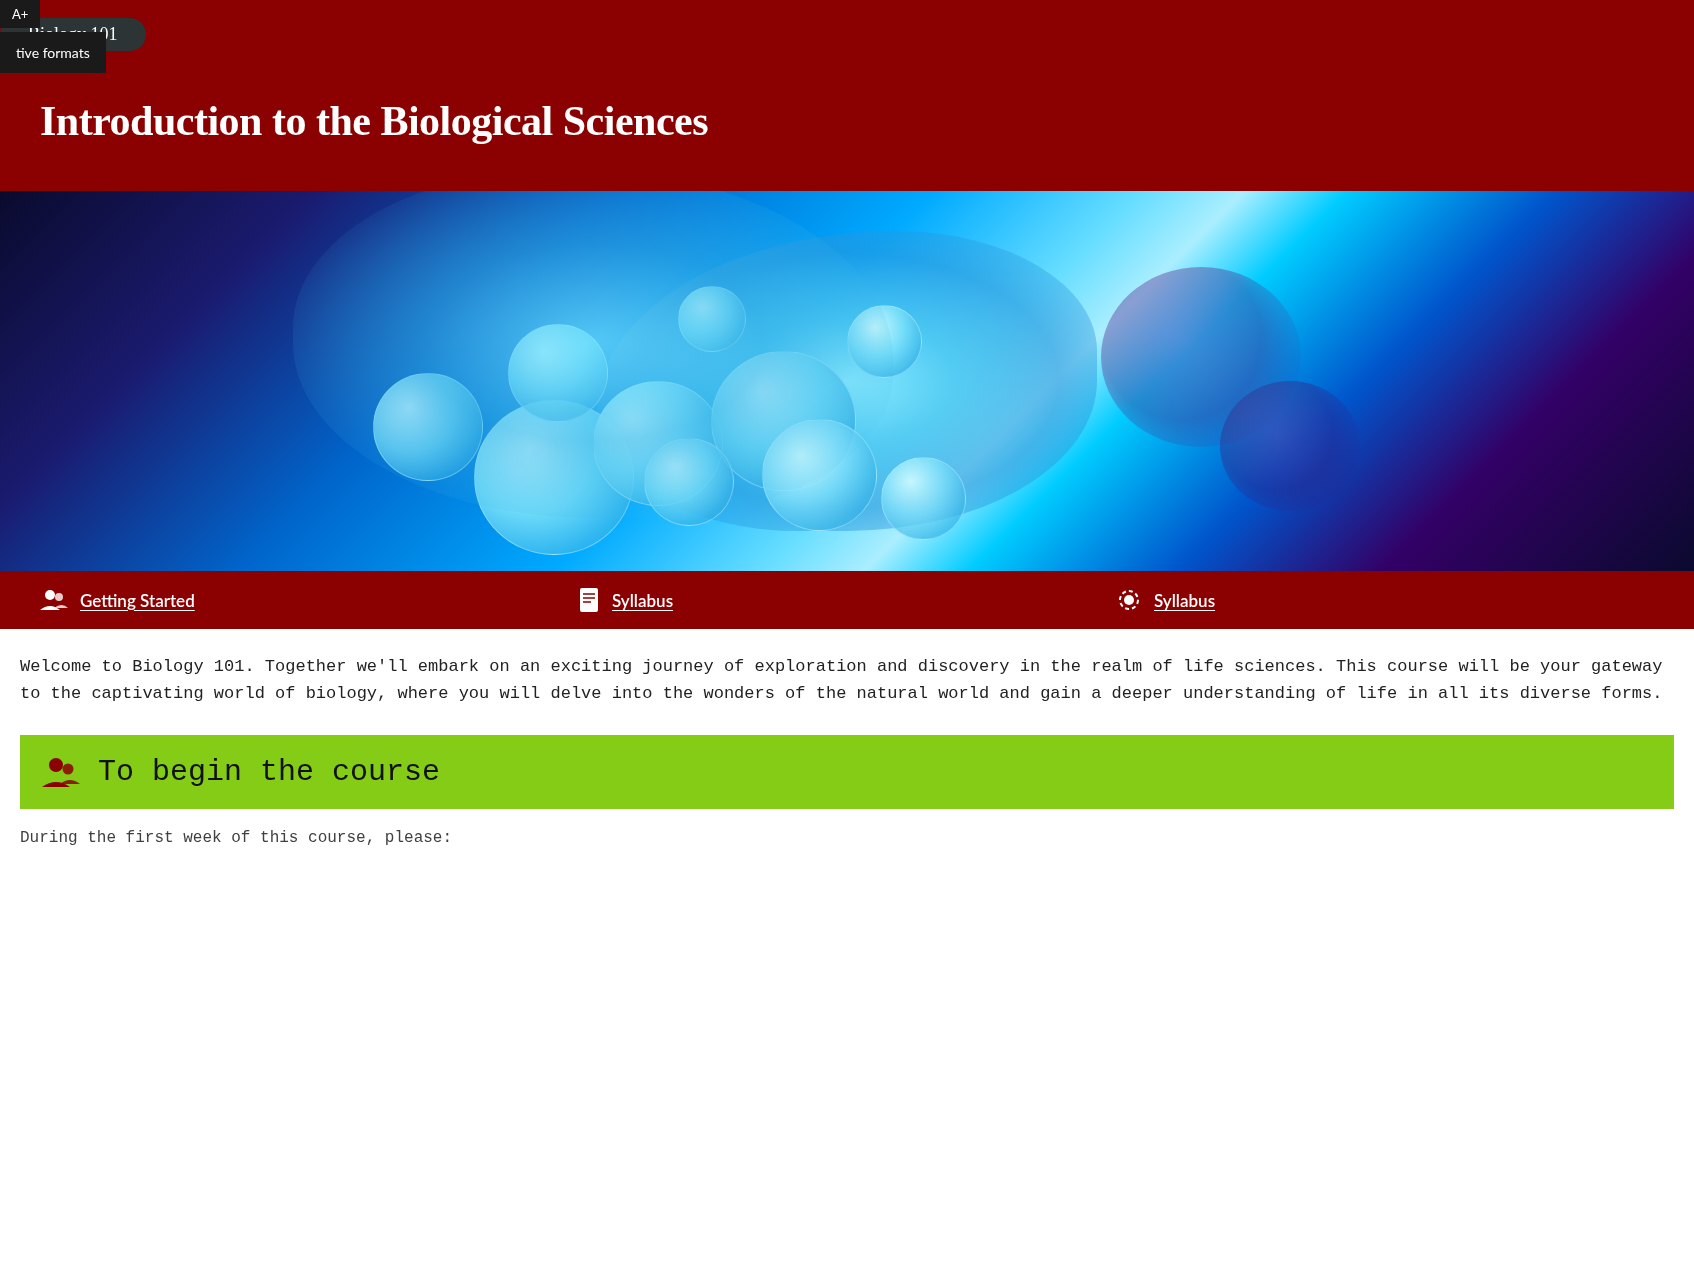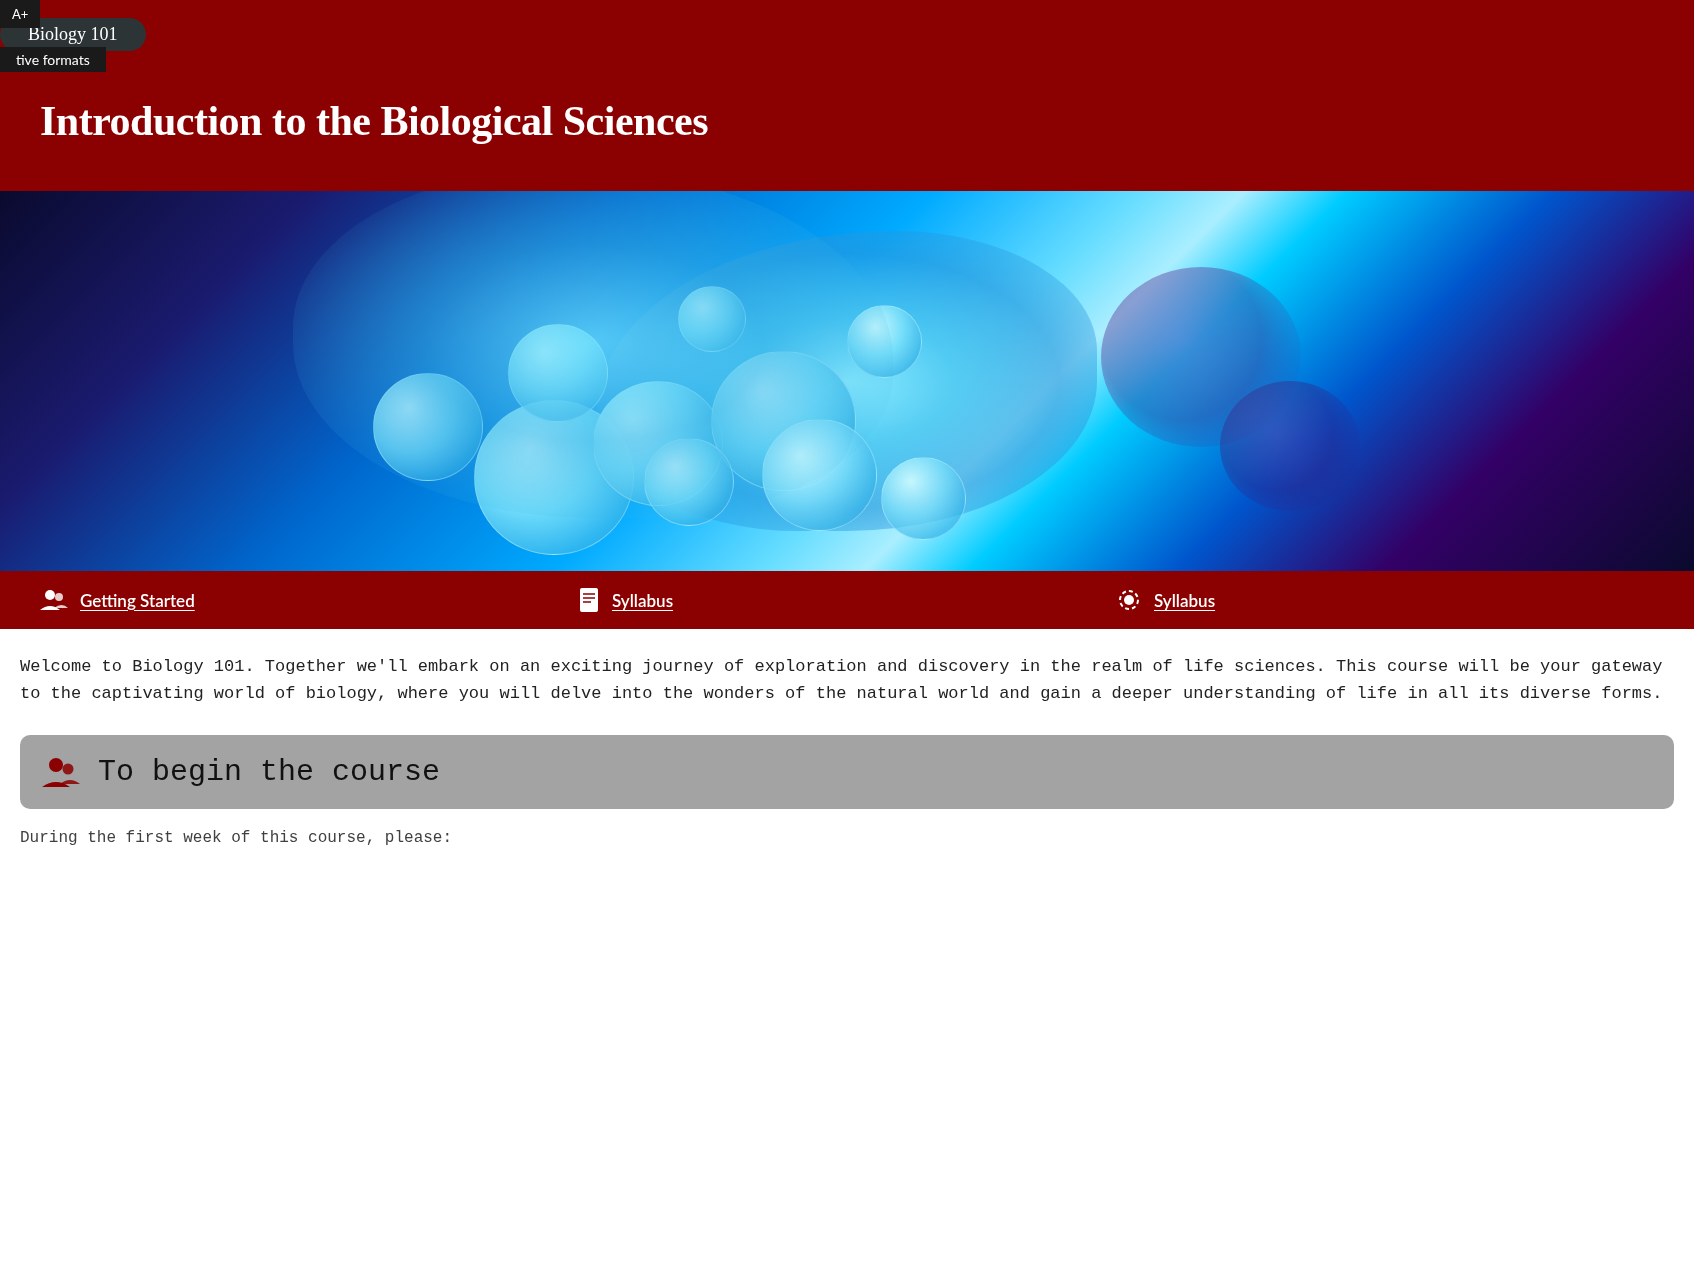--- a/index.html
+++ b/index.html
@@ -16,24 +16,24 @@
       z-index: 100;
       display: flex;
       align-items: center;
       gap: 6px;
       cursor: pointer;
     }
 
     
     .corner-tooltip {
       position: absolute;
-      top: 47px; left: 0;
+      top: 32px; left: 0;
       background: #1a1a1a;
       color: #fff;
-      padding: 4px 16px;
+      padding: 12px 16px;
       font-size: 14px;
       z-index: 99;
       white-space: nowrap;
     }
 
     
     .header-bar {
       background: #8b0000;
       padding: 0 0 36px 0;
       text-align: left;
@@ -148,22 +148,22 @@
 
     .intro-text {
       font-size: 17px;
       line-height: 1.6;
       color: #222;
       margin-bottom: 28px;
     }
 
     
     .section-header {
-      background: #a3a3a3;
-      border-radius: 10px;
+      background: #84cc16;
+      border-radius: 0;
       padding: 16px 20px;
       display: flex;
       align-items: center;
       gap: 16px;
       margin-bottom: 20px;
     }
 
     .section-header .section-icon {
       width: 42px; height: 42px;
       flex-shrink: 0;

